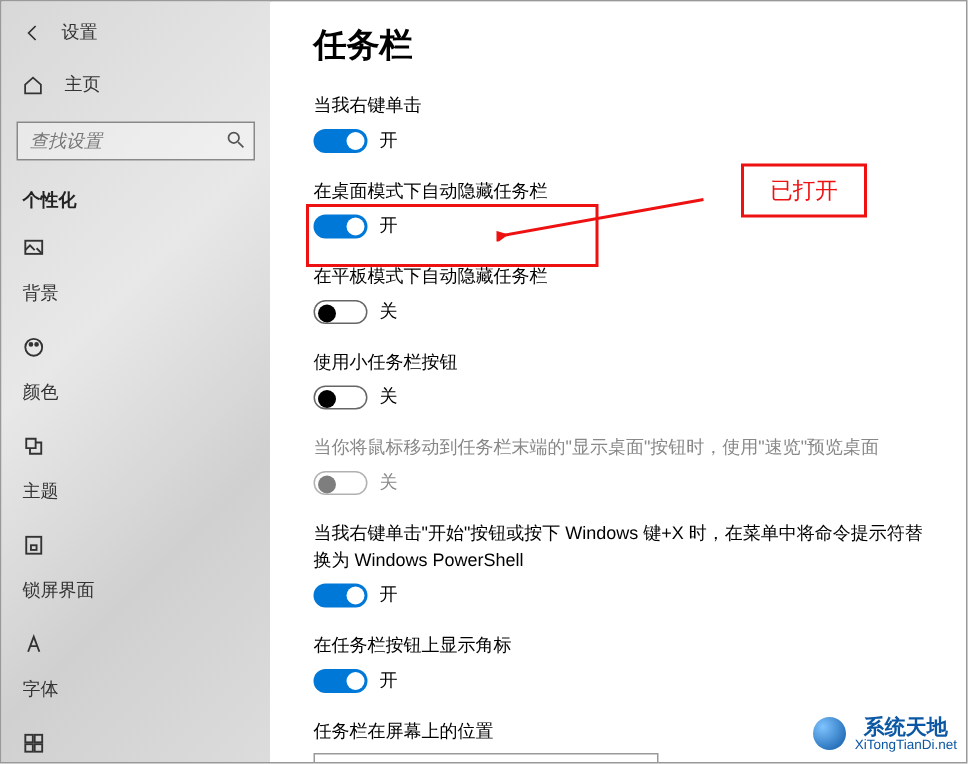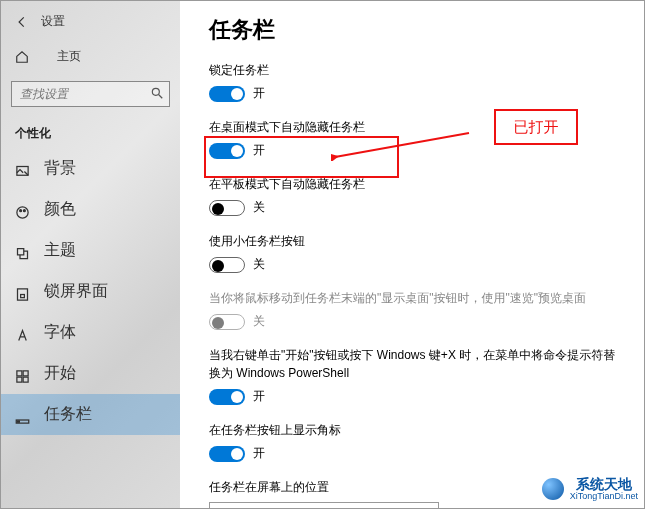--- a/index.html
+++ b/index.html
@@ -27,21 +27,21 @@
     padding: 4px 14px 10px 14px;
     gap: 12px;
     color: #333;
   }
   .top-row .icon { width: 14px; height: 14px; display: inline-flex; align-items: center; justify-content: center; }
   .top-row .lbl { font-size: 12px; }
   .home-row {
     display: flex;
     align-items: center;
     padding: 8px 14px;
-    gap: 28px;
+    gap: 14px;
     color: #333;
   }
   .home-row .icon { width: 14px; height: 14px; display: inline-flex; align-items: center; justify-content: center; }
   .search-wrap {
     margin: 8px 10px 10px 10px;
     position: relative;
   }
   .search-input {
     width: 100%;
     height: 26px;
@@ -59,26 +59,27 @@
     color: #555;
   }
   .section-hdr {
     padding: 8px 14px 6px 14px;
     font-size: 12px;
     font-weight: bold;
     color: #222;
   }
   .nav-item {
     display: flex;
-    align-items: flex-end;
+    align-items: flex-start;
     gap: 14px;
     padding: 10px 14px;
     color: #333;
-    font-size: 16px;
+    font-size: 12px;
     cursor: pointer;
+    flex-direction: column;
   }
   .nav-item.active {
     background: rgba(0, 120, 215, 0.25);
   }
   .nav-item .icon { width: 15px; height: 15px; display: inline-flex; align-items: center; justify-content: center; }
   .content {
     position: absolute;
     left: 180px; top: 0; right: 0; bottom: 0;
     padding: 10px 24px 16px 28px;
     background: #fff;
@@ -246,21 +247,21 @@
         </svg>
       </span>
     <span>任务栏</span>
   </div>
 </div>
 
 <div class="content">
   <div class="page-title">任务栏</div>
 
   <div class="setting">
-    <div class="setting-label">锁定任务栏</div>
+    <div class="setting-label">当我右键单击</div>
     <div class="toggle-row">
       <div class="toggle on">
           <div class="knob"></div>
         </div>
       <span class="toggle-text">开</span>
     </div>
   </div>
 
   <div class="setting">
     <div class="setting-label">在桌面模式下自动隐藏任务栏</div>

